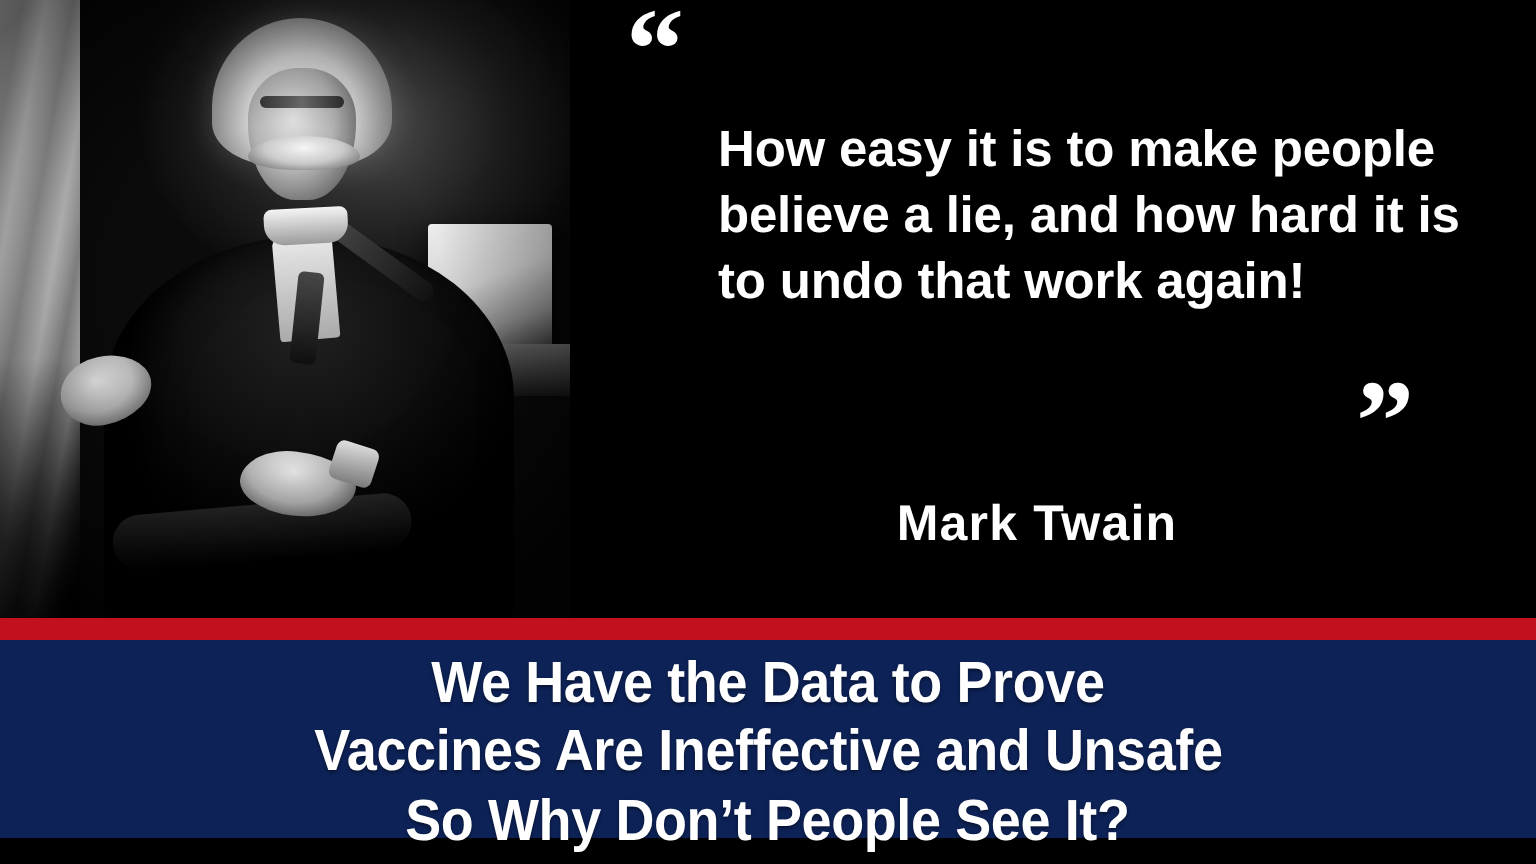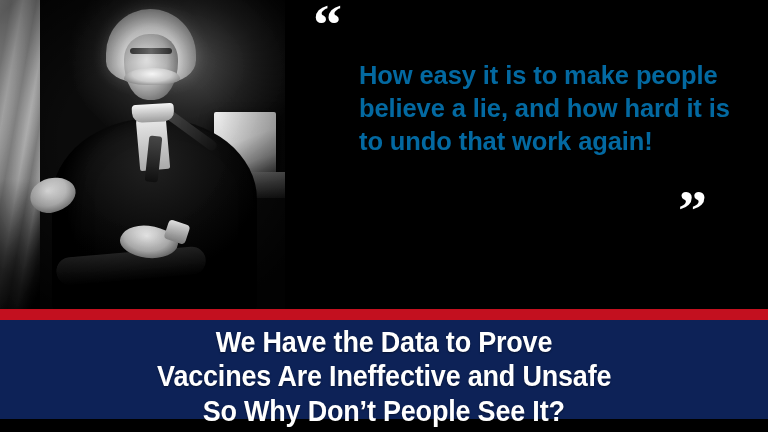--- a/index.html
+++ b/index.html
@@ -178,21 +178,21 @@
     font-size:58px;
     line-height:1;
     letter-spacing:-2px;
   }
   #quote-open  { left:28px;  top:-4px; }
   #quote-close { left:393px; top:182px; }
 
   #quote-text {
     position:absolute; left:74px; top:59px;
     width:400px;
-    color:#0369a1;
+    color:#ffffff;
     font-family:"Liberation Sans", sans-serif;
     font-weight:700;
     font-size:25.5px;
     line-height:1.295;
     letter-spacing:-0.1px;
   }
   #quote-author {
     position:absolute; left:0; top:248px;
     width:483px;
     text-align:center;
@@ -262,20 +262,21 @@
       <div class="vignette"></div>
     </div>
 
     <div id="quote-panel">
       <span class="quote-mark" id="quote-open">“</span>
 
       <div id="quote-text">How easy it is to make people believe a lie, and how hard it is to undo that work again!</div>
 
       <span class="quote-mark" id="quote-close">”</span>
 
+      <div id="quote-author">Mark Twain</div>
     </div>
   </div>
 
   <div id="red-band"></div>
 
   <div id="banner">
     <div class="banner-line">We Have the Data to Prove</div>
     <div class="banner-line">Vaccines Are Ineffective and Unsafe</div>
     <div class="banner-line">So Why Don’t People See It?</div>
   </div>

